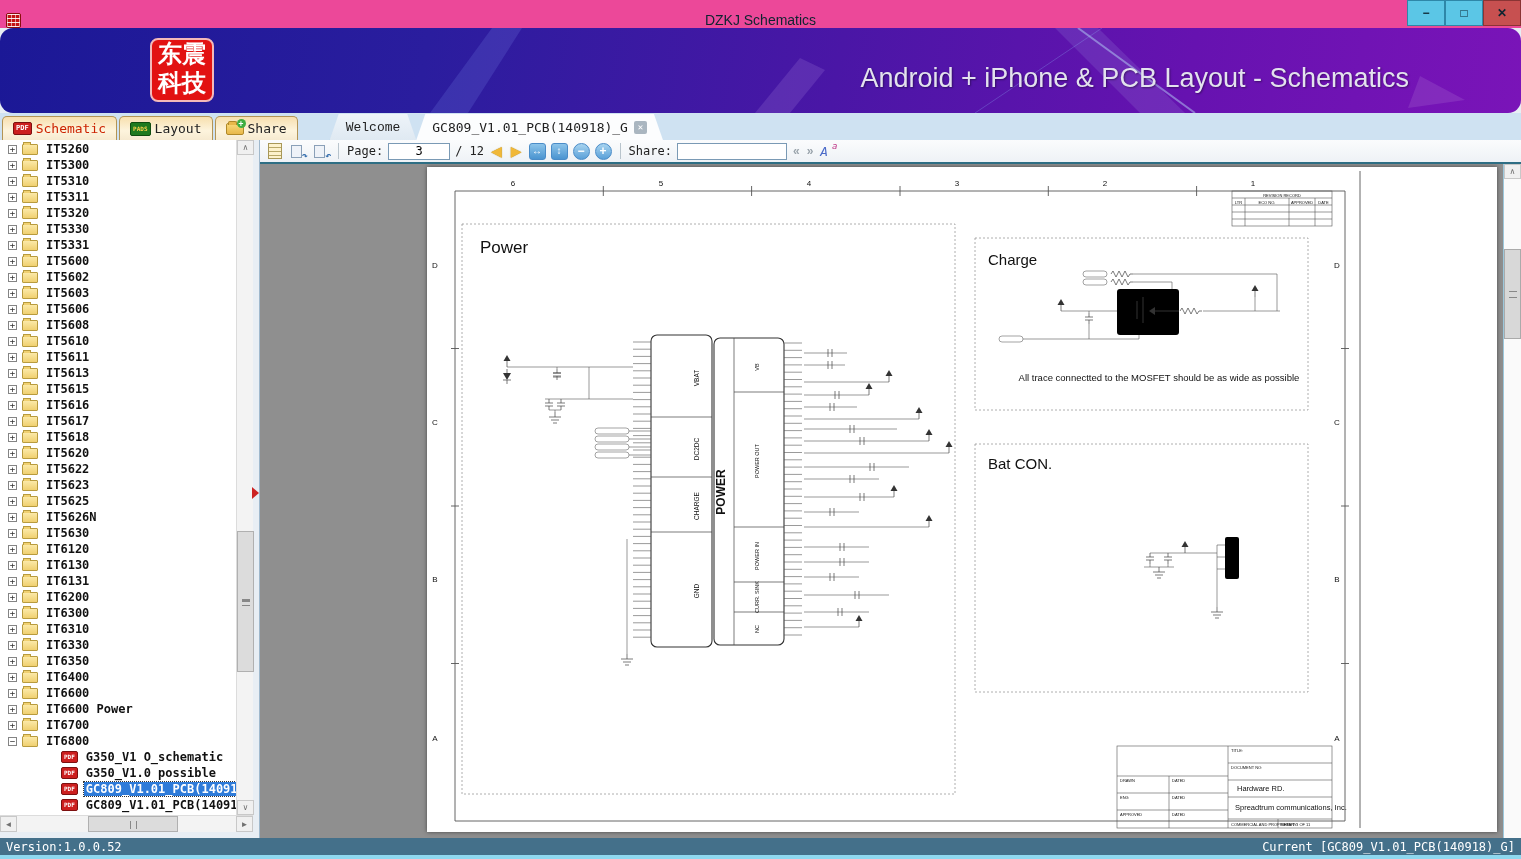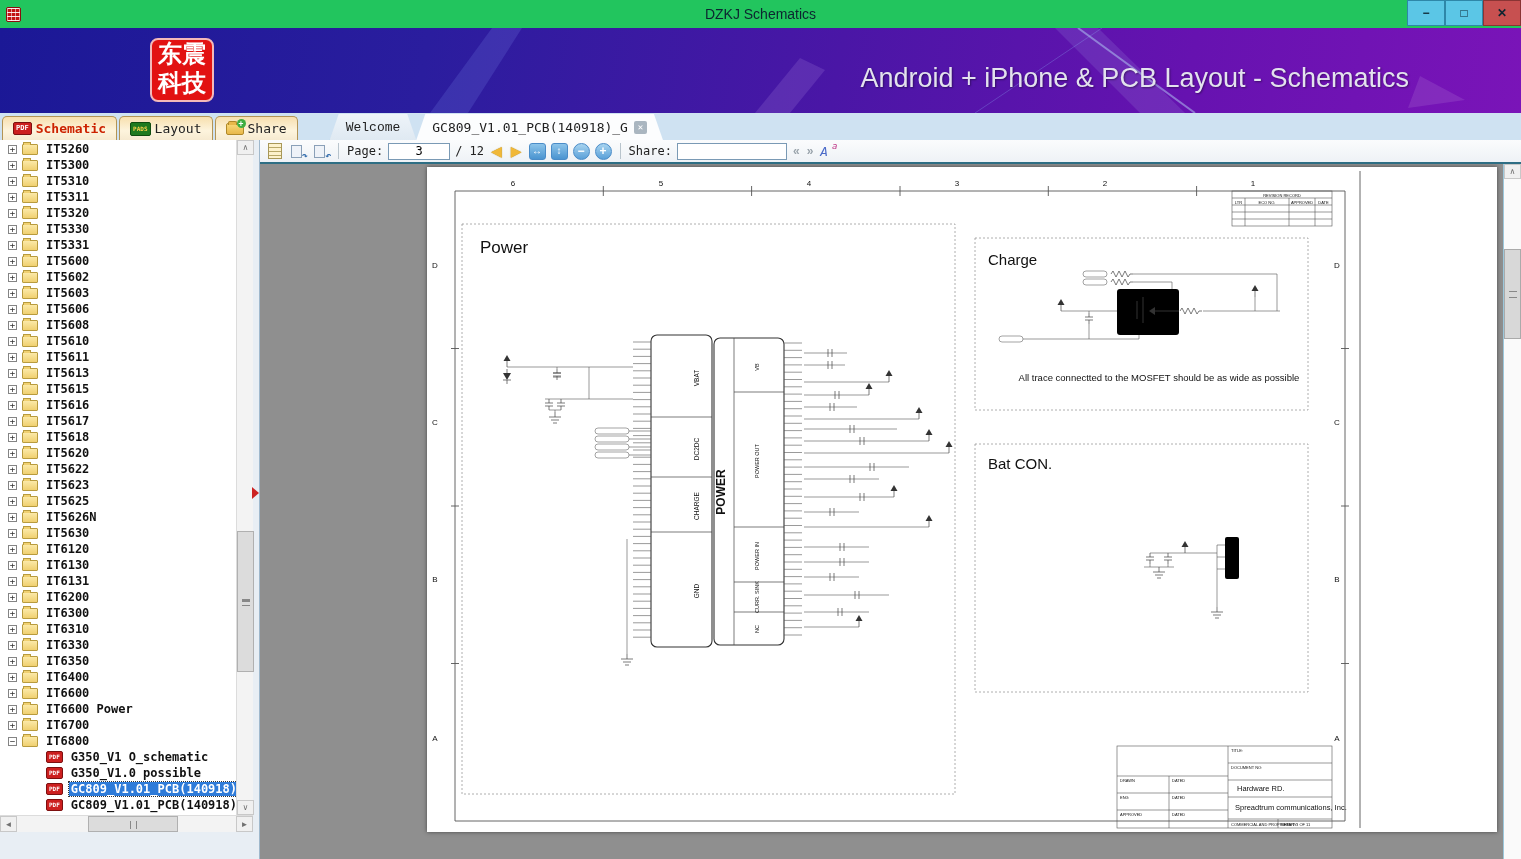--- a/index.html
+++ b/index.html
@@ -1,45 +1,45 @@
 <!DOCTYPE html>
 <html><head>
 <meta charset="utf-8">
 <style>
   * { margin:0; padding:0; box-sizing:border-box; }
   html,body { width:1521px; height:859px; overflow:hidden; font-family:"Liberation Sans",sans-serif; }
   .app { width:1521px; height:859px; display:flex; flex-direction:column; background:#e8eef4; }
 
   
-  .titlebar { height:28px; background:#22c55e; display:flex; align-items:center; position:relative; flex:0 0 28px; }
+  .titlebar { height:28px; background:#ec4899; display:flex; align-items:flex-end; position:relative; flex:0 0 28px; }
   .app-icon { width:15px; height:15px; margin-left:6px; background:#c21414; border-radius:2px; border:1px solid #8a0e0e;
     background-image:repeating-linear-gradient(to bottom, rgba(255,255,255,.9) 0 1px, transparent 1px 4px),
                      repeating-linear-gradient(to right, rgba(255,255,255,.55) 0 1px, transparent 1px 4px); }
   .titlebar .title { position:absolute; left:0; right:0; text-align:center; font-size:14px; color:#0d2430; }
   .win-controls { margin-left:auto; display:flex; height:28px; z-index:2; }
   .win-btn { width:38px; height:26px; border:1px solid #2e87a8; background:#5bc6e6; font-size:12px; font-weight:bold; color:#0d2430; cursor:pointer; }
   .win-btn.close { background:#c75050; border-color:#8a3434; }
 
   
   .banner { height:85px; flex:0 0 85px; position:relative; overflow:hidden;
-    background:linear-gradient(100deg,#1b1896 0%,#2a1d9e 28%,#4a16a6 55%,#6612b0 78%,#7a14b8 100%); }
+    background:linear-gradient(100deg,#1b1896 0%,#2a1d9e 28%,#4a16a6 55%,#6612b0 78%,#7a14b8 100%);border-radius:13px; }
   .banner-deco { position:absolute; inset:0; width:100%; height:100%; }
   .logo { position:absolute; left:150px; top:10px; width:64px; height:64px; background:#e21212; border:2px solid #f3b9b9; border-radius:8px;
     color:#fff; font-weight:bold; font-size:24px; line-height:29px; text-align:center; font-family:"DejaVu Sans",sans-serif; }
   .app-name { position:absolute; left:232px; top:18px; font-size:40px; font-weight:bold; color:#fff; letter-spacing:1px;
     text-shadow:2px 2px 3px rgba(0,0,0,.45); }
   .tagline { position:absolute; right:112px; top:50px; transform:translateY(-50%); font-size:27px; color:#e3e2ee;
     text-shadow:1px 1px 2px rgba(0,0,0,.4); }
 
   
   .tabbar { height:27px; flex:0 0 27px; background:#cfe2f2; display:flex; align-items:flex-end; padding-left:2px; }
   .nav-tab { display:flex; align-items:center; gap:4px; height:24px; padding:0 10px; margin-right:2px;
     border:1px solid #b39455; border-bottom:none; border-radius:5px 5px 0 0;
     background:linear-gradient(#f7dfae,#fdf4dd 60%,#f6ead0); font:13px "DejaVu Sans Mono",monospace; color:#222; cursor:pointer; }
-  .nav-tab.active span.nav-label { color:#cc2200;font-weight:bold; }
+  .nav-tab.active span.nav-label { color:#cc2200; }
   .icon-pdf { display:inline-block; background:#cc1f1f; color:#fff; font-size:7px; font-weight:bold; padding:2px 2px; border-radius:2px;
     border:1px solid #7d1010; line-height:1; }
   .icon-pads { display:inline-block; background:#1f7a1f; color:#ffd24a; font-size:6px; font-weight:bold; padding:3px 2px; border-radius:2px;
     border:1px solid #0f4d0f; line-height:1; }
   .icon-folder { display:inline-block; width:18px; height:12px; background:linear-gradient(#f8d878,#e8b84a); border:1px solid #b08828;
     border-radius:2px; position:relative; }
   .icon-folder::before { content:""; position:absolute; left:1px; top:-3px; width:7px; height:3px; background:#e8b84a; border:1px solid #b08828; border-bottom:none; border-radius:2px 2px 0 0; }
   .icon-folder::after { content:"+"; position:absolute; right:-3px; top:-5px; width:9px; height:9px; background:#3fae3f; color:#fff;
     border-radius:50%; font-size:8px; line-height:9px; text-align:center; font-weight:bold; }
   .doc-tab { display:flex; align-items:center; gap:6px; height:26px; padding:0 16px; font:13px "DejaVu Sans Mono",monospace; color:#222;
@@ -55,21 +55,21 @@
   
   .sidebar { width:260px; flex:0 0 260px; background:#e8eef4; position:relative; border-right:1px solid #9fb8cc; }
   .tree { position:absolute; left:0; top:0; width:236px; height:675px; background:#fff; overflow:hidden; padding-top:1px;
     font:12px "DejaVu Sans Mono",monospace; color:#111; }
   .tree-row { height:16px; display:flex; align-items:center; padding-left:8px; white-space:nowrap; cursor:default; }
   .tree-row .exp { width:9px; height:9px; border:1px solid #848484; background:#fff; font-size:9px; line-height:7px; text-align:center;
     margin-right:5px; flex:0 0 9px; color:#333; }
   .tree-row .fold { width:16px; height:11px; background:linear-gradient(#fbe9a8,#f0d070); border:1px solid #b89b3e; border-radius:1px;
     margin-right:6px; position:relative; flex:0 0 16px; }
   .tree-row .fold::before { content:""; position:absolute; left:0px; top:-3px; width:6px; height:2px; background:#f0d070; border:1px solid #b89b3e; border-bottom:none; }
-  .tree-row.child { padding-left:46px; }
+  .tree-row.child { padding-left:61px; }
   .tree-row .pdfb { background:#cc1f1f; color:#fff; font-size:6px; font-weight:bold; padding:2px 2px; border-radius:2px; border:1px solid #7d1010;
     margin-right:6px; line-height:1; flex:0 0 auto; }
   .tree-row .lbl { padding:0 2px;font-weight:bold; }
   .tree-row .lbl.sel { background:#2e7bd9; color:#fff; outline:1px dotted #333; }
 
   .vscroll { position:absolute; left:236px; top:0; width:17px; height:675px; background:#f3f3f3; border-left:1px solid #dcdcdc; }
   .sb-btn { width:17px; height:15px; background:#f0f0f0; border:1px solid #c8c8c8; color:#707070; font-size:8px; line-height:13px; text-align:center; cursor:pointer; }
   .vscroll .sb-btn.down { position:absolute; bottom:0; }
   .sb-thumb { position:absolute; top:391px; left:0; width:17px; height:141px; background:#dcdcdc; border:1px solid #b0b0b0; cursor:pointer; }
   .sb-thumb::after { content:""; position:absolute; left:4px; top:50%; width:8px; height:5px;
@@ -798,13 +798,17 @@
           </svg>
         </div>
         <div class="viewer-vscroll">
           <div class="sb-btn">∧</div>
           <div class="v-thumb"></div>
         </div>
       </div>
     </div>
   </div>
 
+  <div class="statusbar">
+    <span>Version:1.0.0.52</span>
+    <span>Current [GC809_V1.01_PCB(140918)_G]</span>
+  </div>
 </div>
 
 </body></html>

